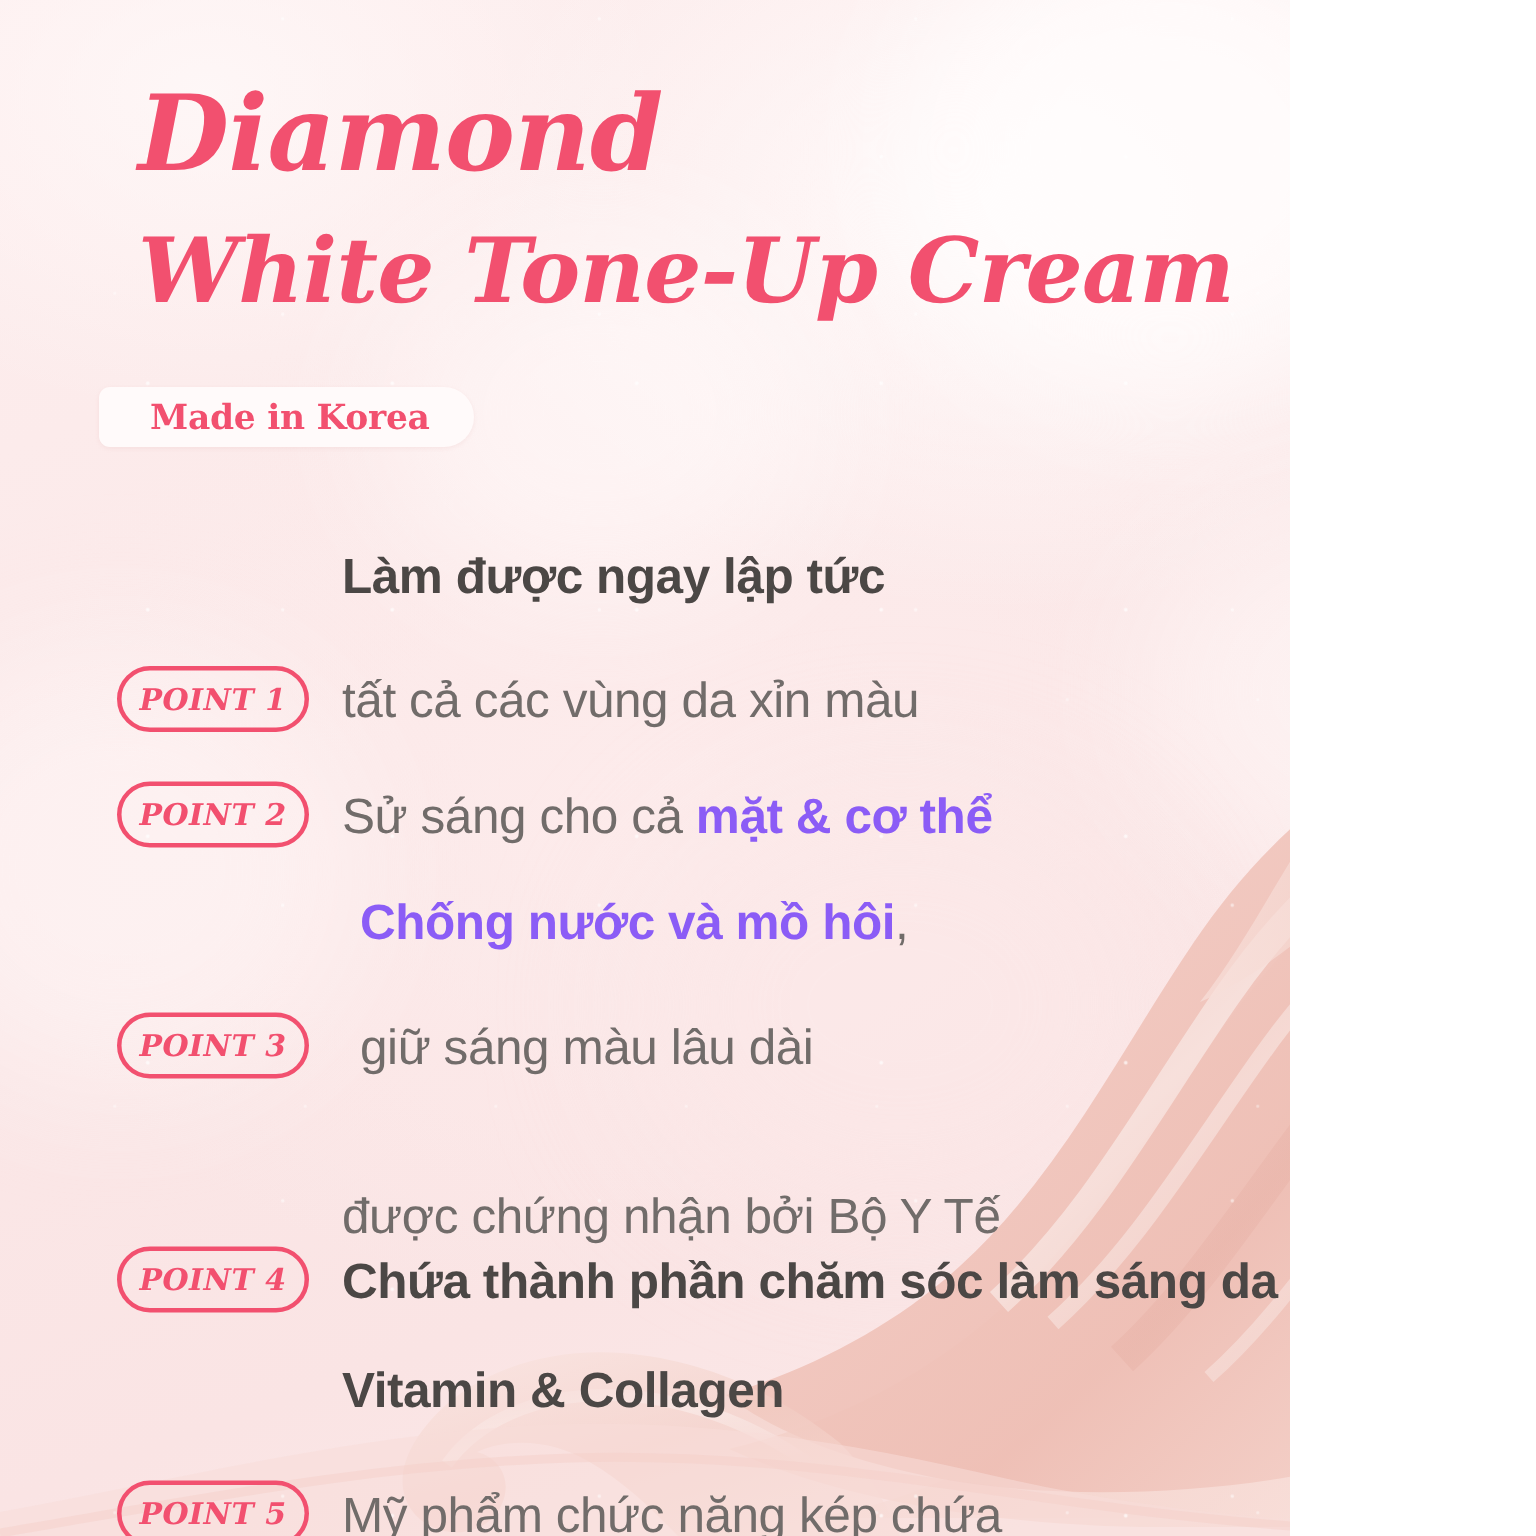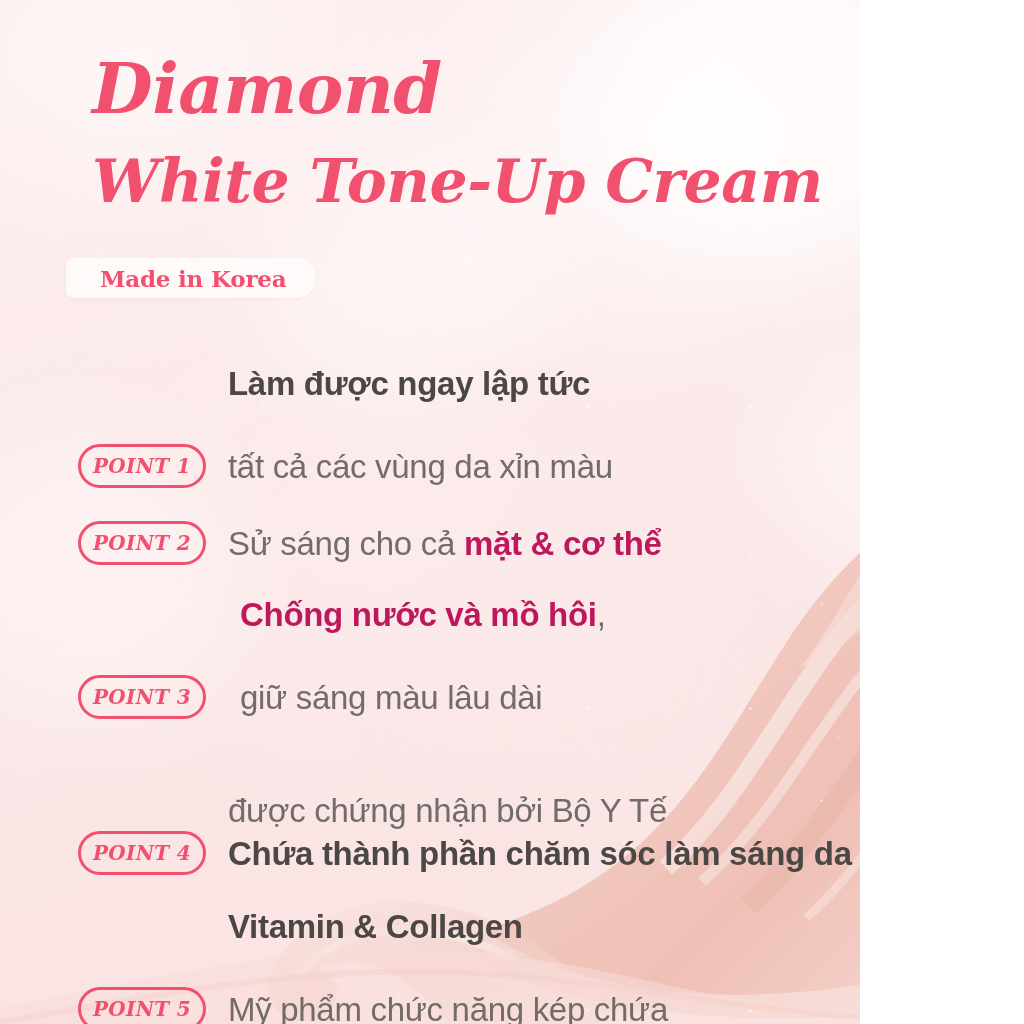--- a/index.html
+++ b/index.html
@@ -157,21 +157,21 @@
   }
   .ln-bold {
     font-weight: bold;
     color: #4b4745;
   }
   .ln-regular {
     font-weight: normal;
     color: #716c6a;
     margin-top: 40px;
   }
-  .seg-bold   { font-weight: bold;   color: #be185d; }
+  .seg-bold   { font-weight: bold;   color: #8b5cf6; }
   .seg-normal { font-weight: normal; color: #716c6a; }
 
   
   .row-1 { margin-bottom: 30px; }
   .row-2 { margin-bottom: 28px; }
   .row-3 { margin-bottom: 30px; gap: 12px; }
   .row-4 { margin-bottom: 30px; }
 </style>
 </head>
 <body>

